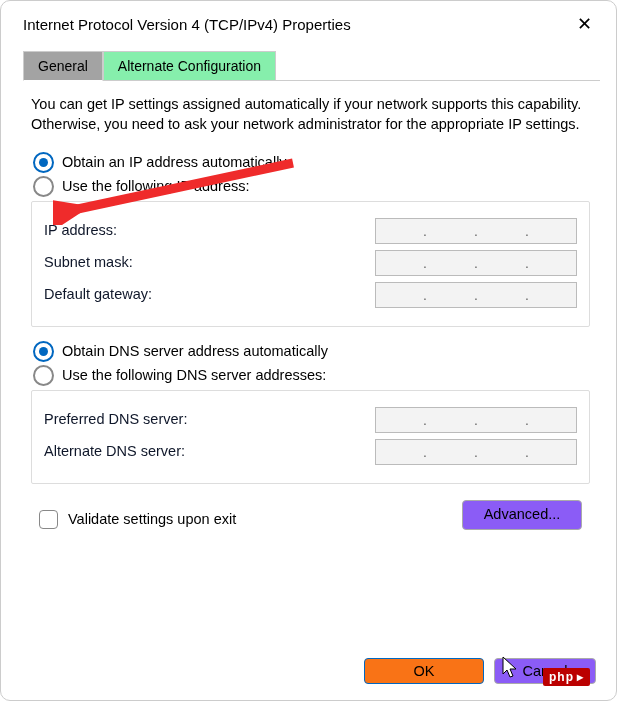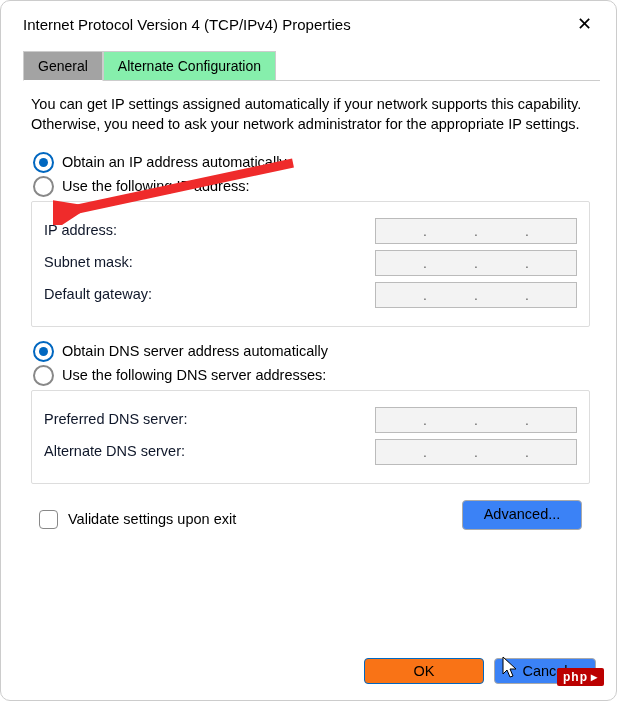--- a/index.html
+++ b/index.html
@@ -90,33 +90,33 @@
     display:flex;align-items:center;gap:10px;margin-top:8px;
   }
   .chk{
     width:17px;height:17px;border:1px solid #888;border-radius:4px;background:#fff;
   }
   .bottom-row{
     display:flex;justify-content:space-between;align-items:flex-end;
     padding:2px 8px 0 8px;
   }
   .btn{
-    border:1px solid #aaa;background:#3b82f6;
+    border:1px solid #aaa;background:#8b5cf6;
     border-radius:4px;padding:4px 20px;font-size:14.5px;
     min-width:78px;text-align:center;
   }
   .btn.primary{
     border:1px solid #0067c0;background:#f97316;
   }
   .dialog-buttons{
     position:absolute;bottom:16px;right:20px;
     display:flex;gap:10px;align-items:center;
   }
   .watermark{
-    position:absolute;bottom:14px;right:12px;
+    position:absolute;bottom:14px;right:26px;
     background:#b00;color:#fff;font-size:12px;padding:2px 6px;border-radius:2px;
     font-weight:bold;letter-spacing:1px;
     display:flex;align-items:center;gap:3px;
   }
   .cursor{
     position:absolute;bottom:20px;right:96px;width:18px;height:24px;
   }
   .arrow-annot{
     position:absolute;left:52px;top:154px;width:250px;height:70px;
     pointer-events:none;

